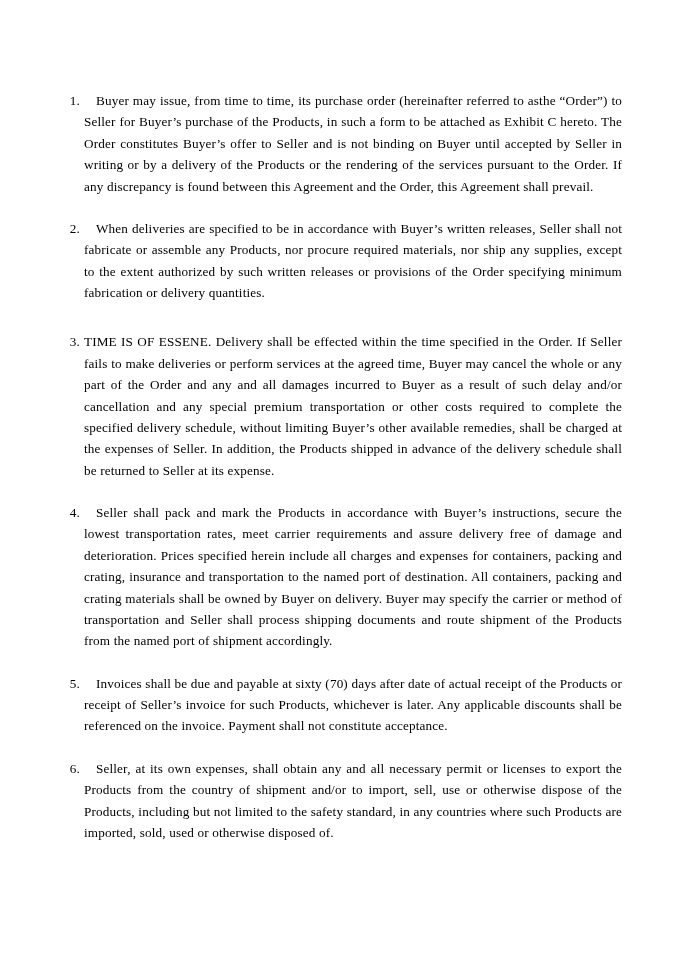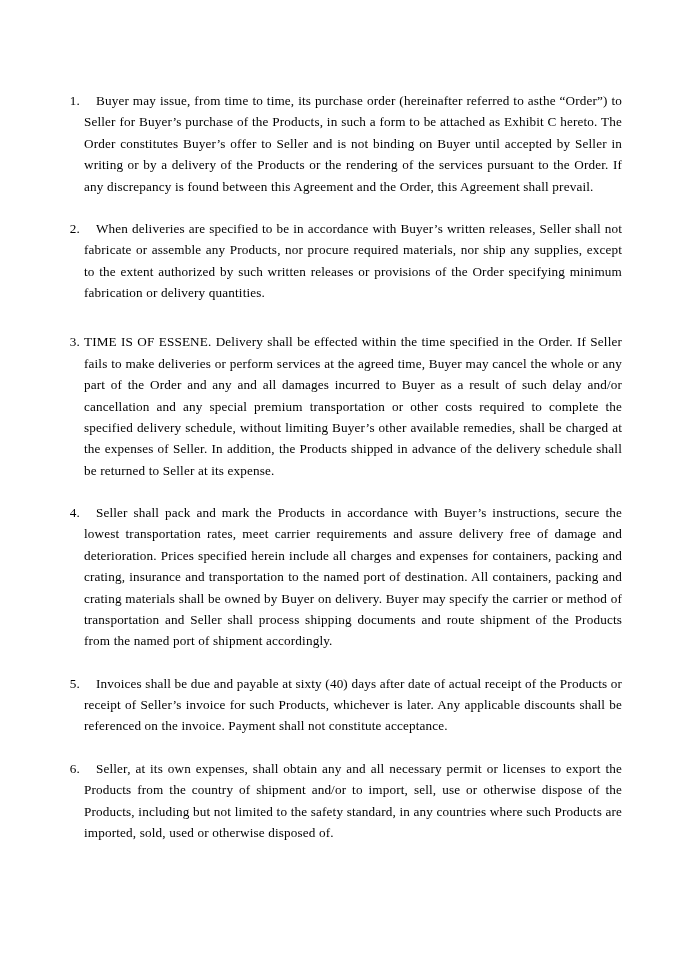--- a/index.html
+++ b/index.html
@@ -73,20 +73,20 @@
     <li>
       <span class="num">3.</span>
       <span class="clause-text no-indent">TIME IS OF ESSENE. Delivery shall be effected within the time specified in the Order. If Seller fails to make deliveries or perform services at the agreed time, Buyer may cancel the whole or any part of the Order and any and all damages incurred to Buyer as a result of such delay and/or cancellation and any special premium transportation or other costs required to complete the specified delivery schedule, without limiting Buyer’s other available remedies, shall be charged at the expenses of Seller. In addition, the Products shipped in advance of the delivery schedule shall be returned to Seller at its expense.</span>
     </li>
     <li>
       <span class="num">4.</span>
       <span class="clause-text">Seller shall pack and mark the Products in accordance with Buyer’s instructions, secure the lowest transportation rates, meet carrier requirements and assure delivery free of damage and deterioration. Prices specified herein include all charges and expenses for containers, packing and crating, insurance and transportation to the named port of destination. All containers, packing and crating materials shall be owned by Buyer on delivery. Buyer may specify the carrier or method of transportation and Seller shall process shipping documents and route shipment of the Products from the named port of shipment accordingly.</span>
     </li>
     <li>
       <span class="num">5.</span>
-      <span class="clause-text">Invoices shall be due and payable at sixty (40) days after date of actual receipt of the Products or receipt of Seller’s invoice for such Products, whichever is later. Any applicable discounts shall be referenced on the invoice. Payment shall not constitute acceptance.</span>
+      <span class="clause-text">Invoices shall be due and payable at sixty (70) days after date of actual receipt of the Products or receipt of Seller’s invoice for such Products, whichever is later. Any applicable discounts shall be referenced on the invoice. Payment shall not constitute acceptance.</span>
     </li>
     <li>
       <span class="num">6.</span>
       <span class="clause-text">Seller, at its own expenses, shall obtain any and all necessary permit or licenses to export the Products from the country of shipment and/or to import, sell, use or otherwise dispose of the Products, including but not limited to the safety standard, in any countries where such Products are imported, sold, used or otherwise disposed of.</span>
     </li>
   </ol>
 </div>
 
 </body></html>

